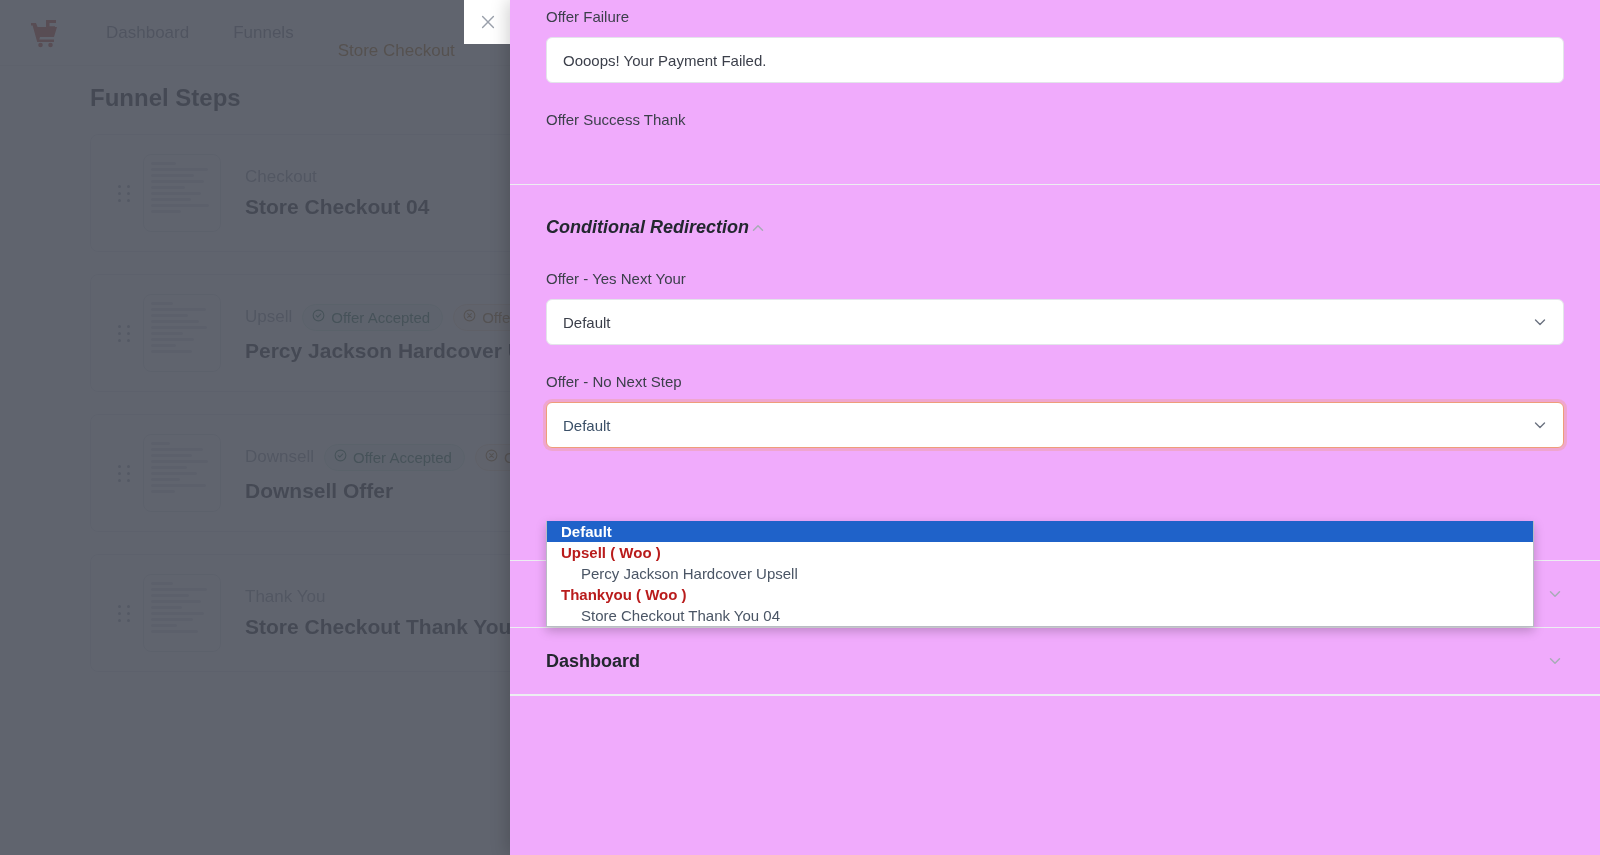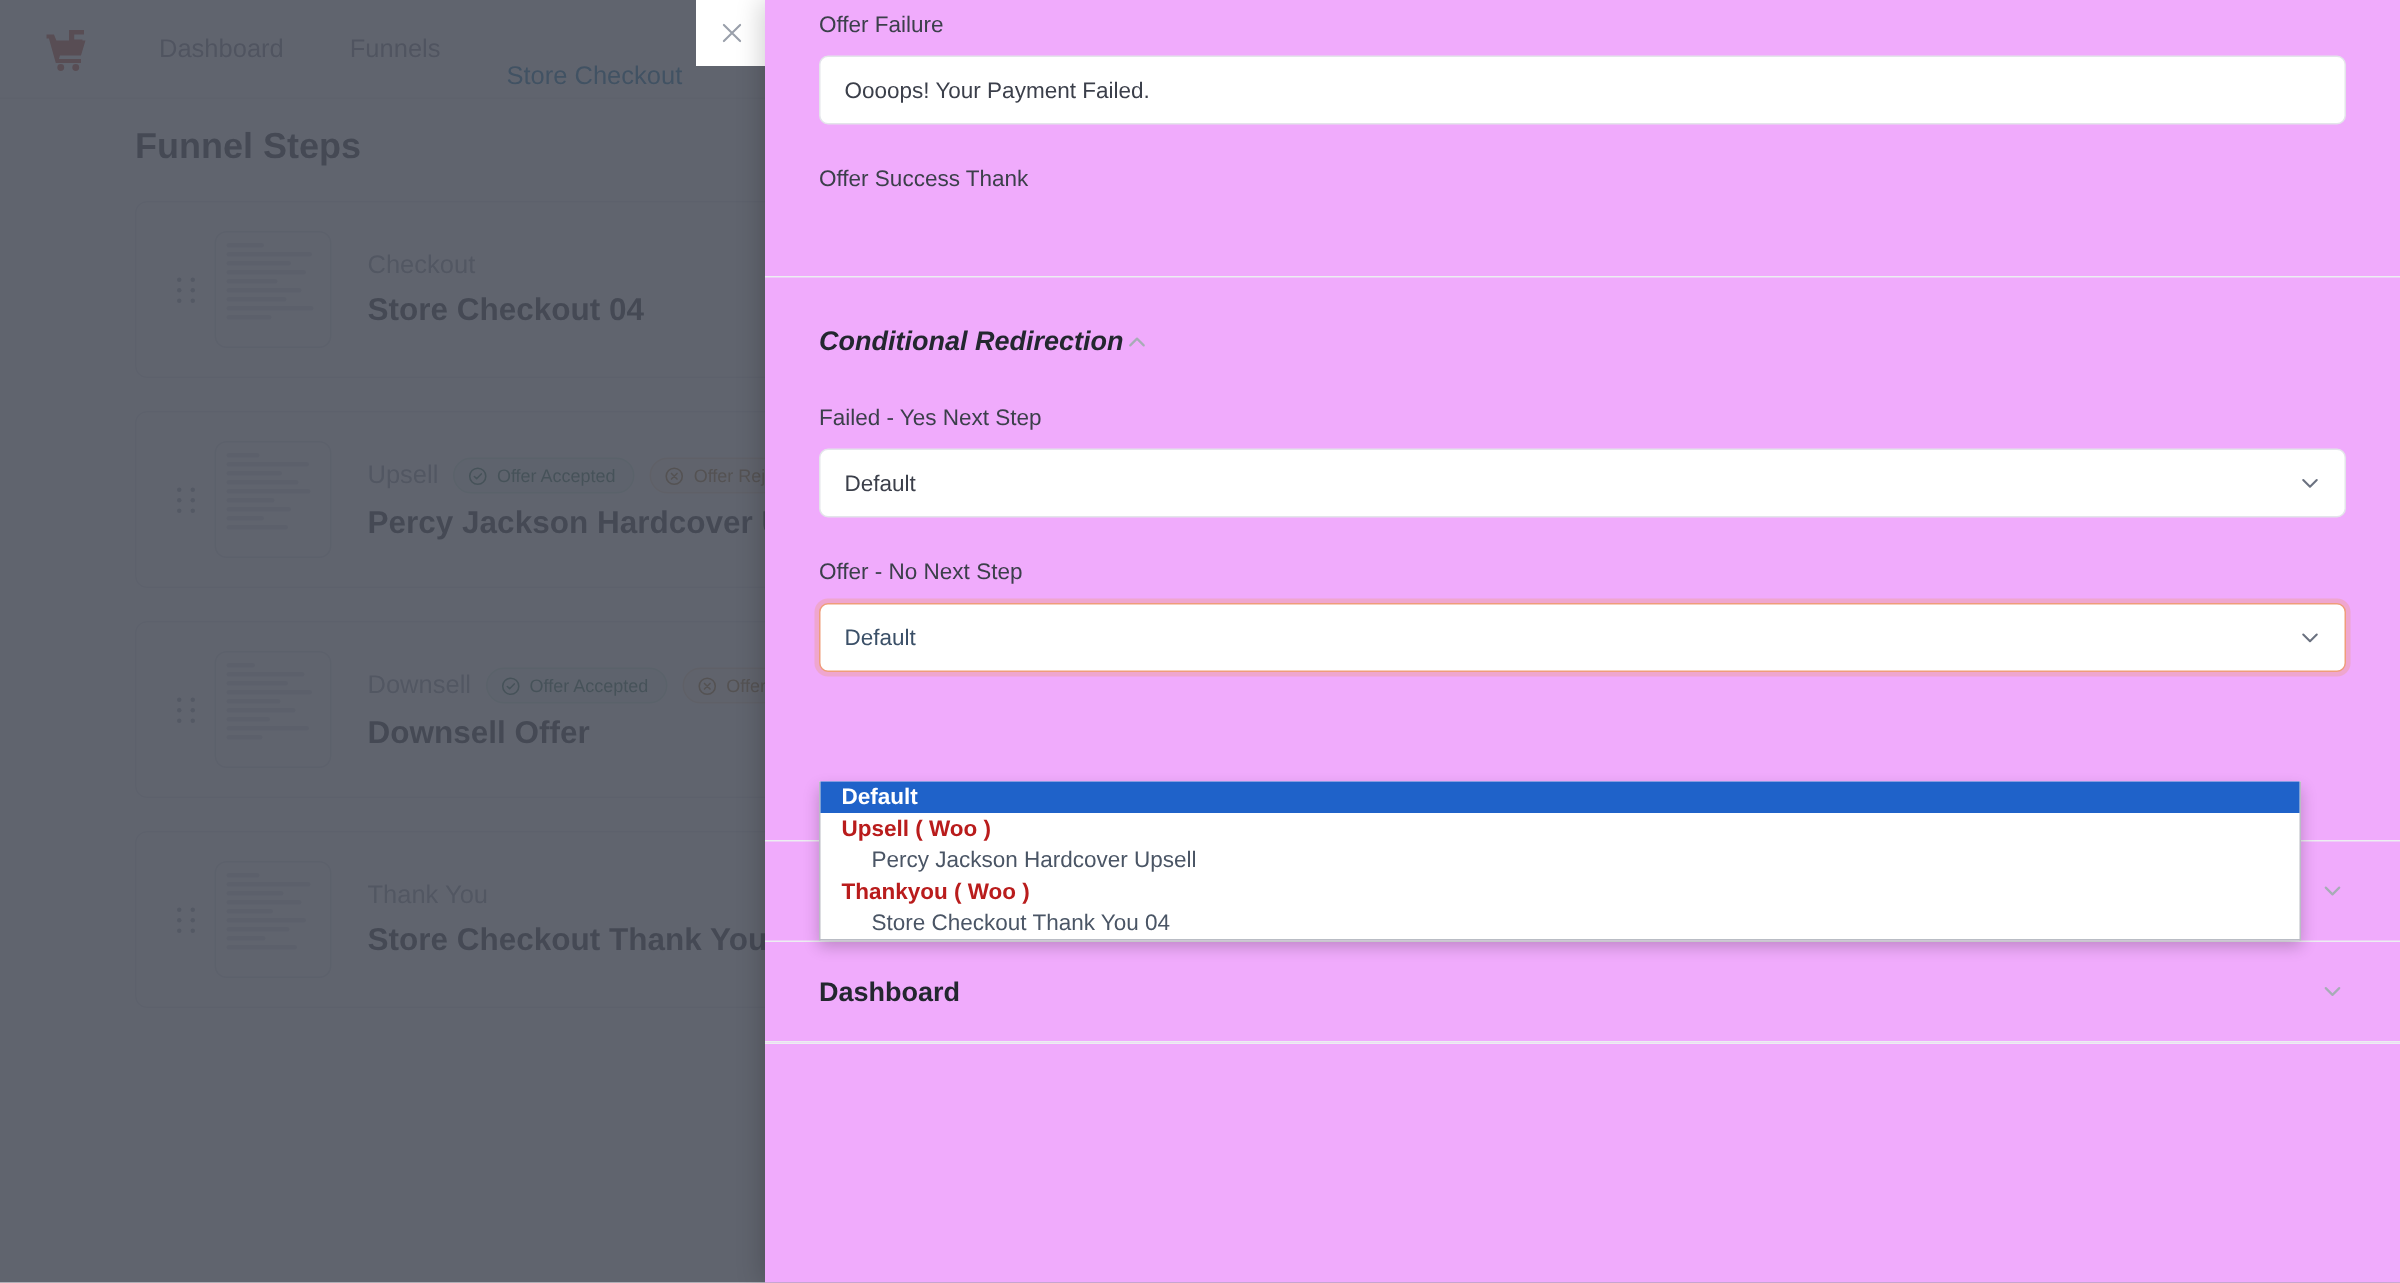--- a/index.html
+++ b/index.html
@@ -24,21 +24,21 @@
   #brand-logo {
     margin-left: 24px; width: 40px; height: 40px;
     display: flex; align-items: center; justify-content: center;
   }
   .nav-tabs { display: flex; align-items: center; height: 66px; margin-left: 20px; }
   .nav-tab {
     font-size: 17px; color: #7a7f8c; padding: 0 22px;
     height: 66px; display: flex; align-items: center;
     position: relative; white-space: nowrap;
   }
-  .nav-tab.active { color: #0369a1; margin-top: 36px; }
+  .nav-tab.active { color: #a16207; margin-top: 36px; }
   .nav-tab.active::after {
     content: ""; position: absolute; left: 14px; right: 14px; bottom: 0;
     height: 3px; background: #cf4a28;
   }
 
   #app-body { position: absolute; top: 66px; left: 0; width: 1600px; bottom: 0; background: #ffffff; }
 
   #funnel-steps-title {
     font-size: 24px; font-weight: bold; color: #23272f;
     margin: 18px 0 0 90px;
@@ -63,23 +63,23 @@
     background: #fbfbfc; margin-right: 24px;
     padding: 7px; overflow: hidden;
   }
   .thumb-lines { display: flex; flex-direction: column; gap: 3px; height: 100%; }
   .thumb-lines span { display: block; height: 3px; border-radius: 2px; background: #dcdee4; }
 
   .step-meta { display: flex; flex-direction: column; justify-content: center; min-width: 0; }
   .step-type-row { display: flex; align-items: center; gap: 10px; }
   .step-type { font-size: 17px; color: #8b909d; }
   .step-badge {
-    display: inline-flex; align-items: center; gap: 6px;
+    display: inline-flex; align-items: flex-start; gap: 6px;
     border-radius: 20px; padding: 4px 12px 4px 9px;
-    font-size: 12px; white-space: nowrap; border: 1px solid transparent;
+    font-size: 15px; white-space: nowrap; border: 1px solid transparent;
   }
   .badge-accepted { background: #eaf6f1; border-color: #cfe8dd; color: #2f6b55; }
   .badge-rejected { background: #fdf3e8; border-color: #f2ddc4; color: #9b6b22; }
   .badge-ico { width: 13px; height: 13px; flex: 0 0 auto; }
   .step-name { font-size: 21px; font-weight: bold; color: #23272f; margin-top: 8px; white-space: nowrap; }
 
   
   #dim-overlay {
     position: absolute; inset: 0;
     background: #4a4e5a;
@@ -376,21 +376,21 @@
 
     <div style="height:32px"></div>
     <div class="accordion-head">
       <span class="accordion-title">Conditional Redirection</span>
       <svg class="chev" viewBox="0 0 20 20">
         <path d="M5 12.5 L10 7.5 L15 12.5" fill="none" stroke="currentColor" stroke-width="1.6" stroke-linecap="round" stroke-linejoin="round"></path>
       </svg>
     </div>
 
     <div class="field-block" style="padding-top:32px;">
-      <label class="field-label">Failed - Yes Next Step</label>
+      <label class="field-label">Offer - Yes Next Your</label>
       <div class="select-wrap">
         <div class="select-box">Default</div>
         <svg class="select-caret" viewBox="0 0 16 16">
           <path d="M3.5 6 L8 10.5 L12.5 6" fill="none" stroke="currentColor" stroke-width="1.4" stroke-linecap="round" stroke-linejoin="round"></path>
         </svg>
       </div>
     </div>
 
     <div class="field-block" style="padding-top:28px;">
       <label class="field-label">Offer - No Next Step</label>

